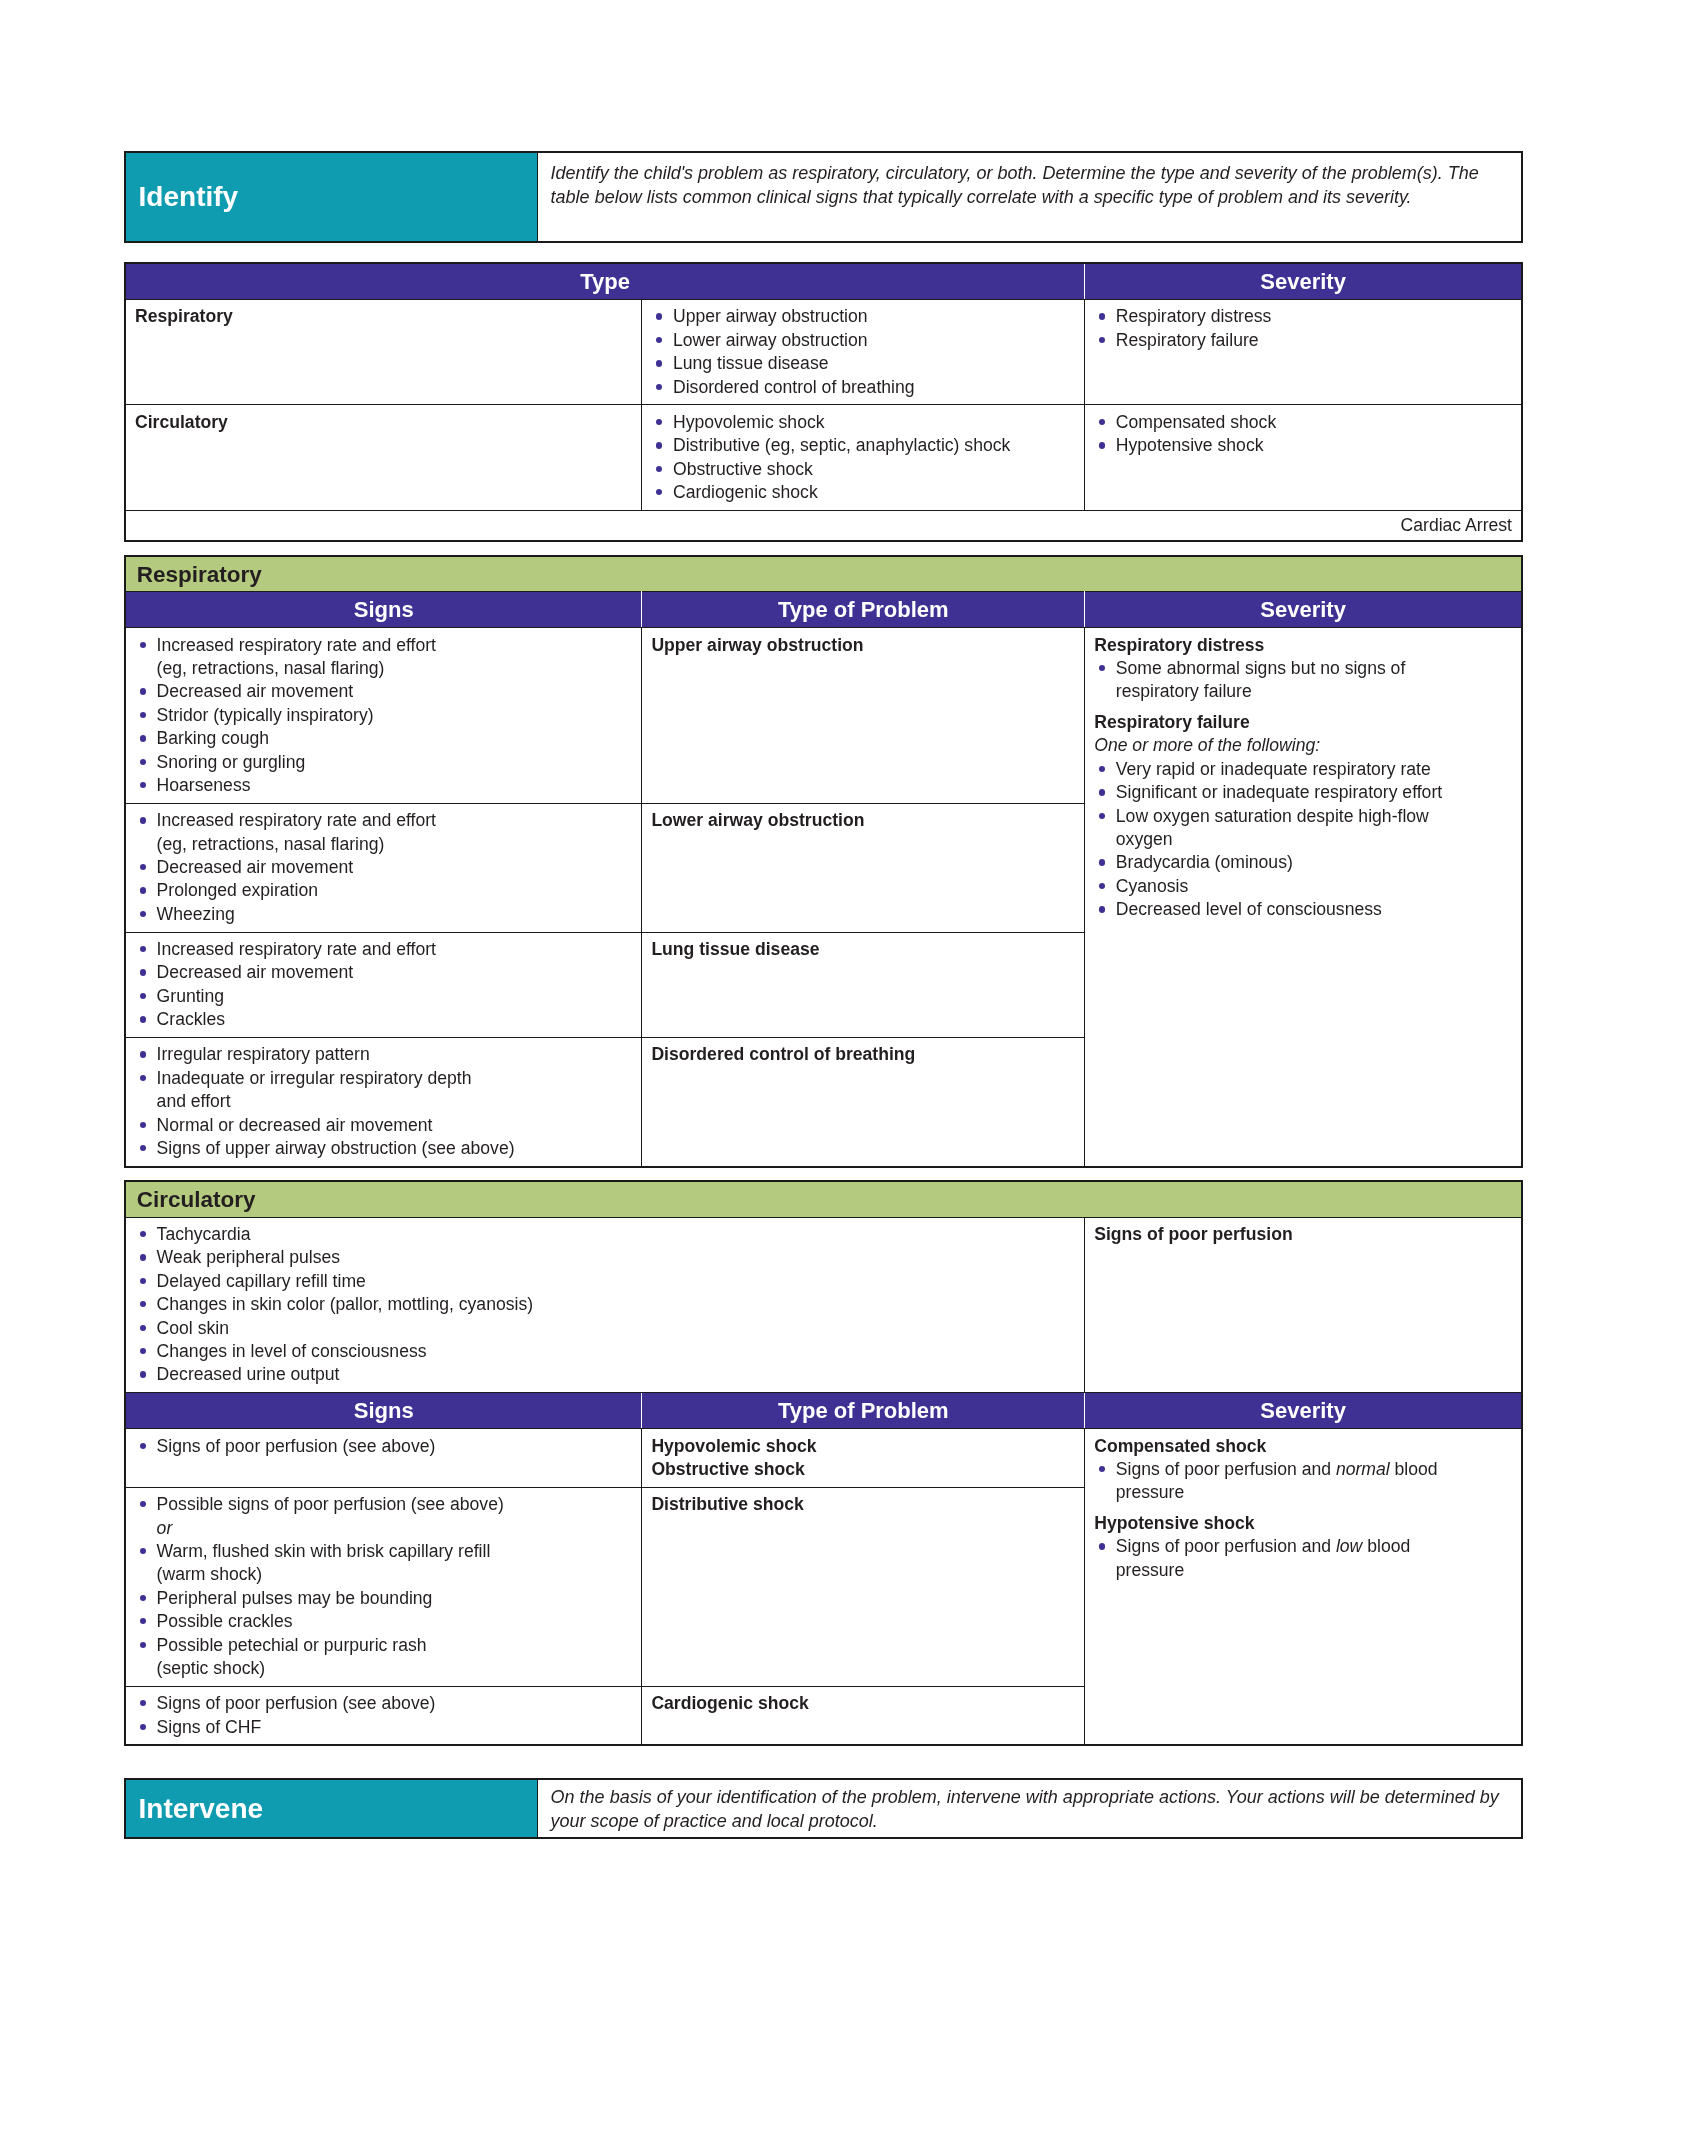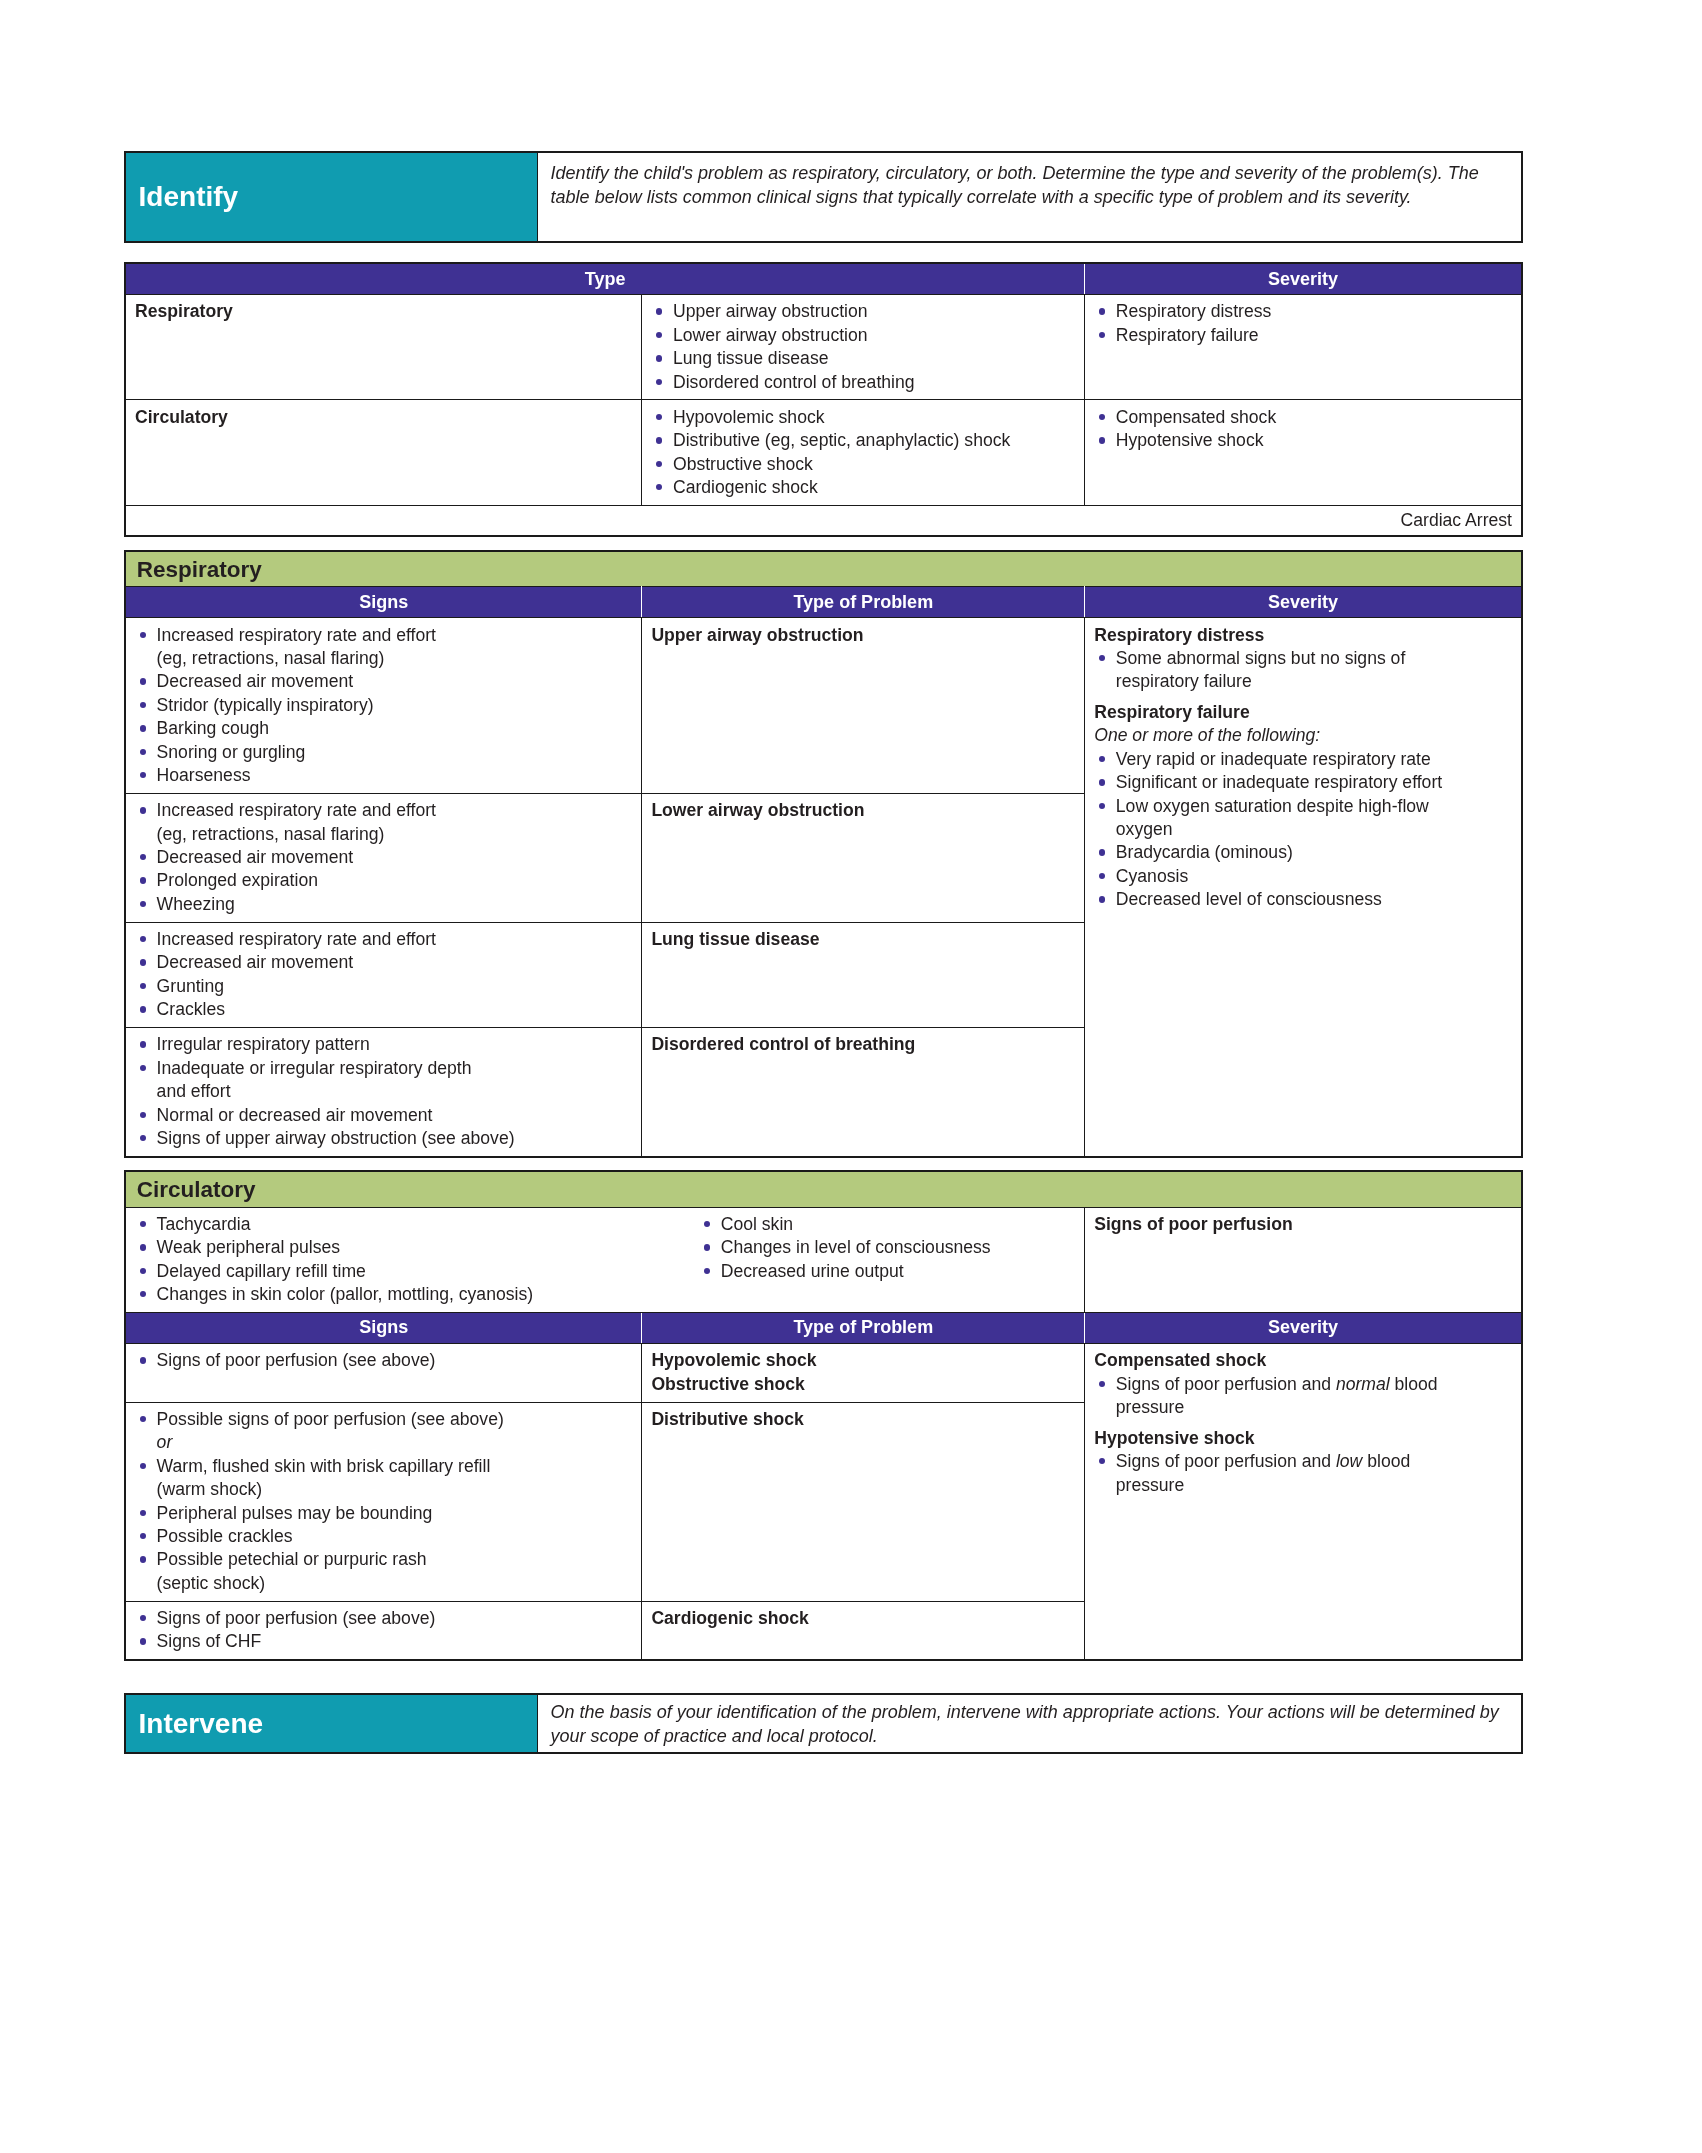--- a/index.html
+++ b/index.html
@@ -27,21 +27,21 @@
   }
   .banner-text{flex:1;font-style:italic;font-size:18px;line-height:24px;padding:8px 12.6px;}
   .banner.identify{margin-bottom:19px;}
   .banner.identify .banner-label{min-height:88px;}
   .banner.intervene .banner-label{min-height:50px;}
   .banner.intervene .banner-text{padding:4.5px 12.6px;border-radius:21px;}
 
   
   table.tbl{width:100%;border-collapse:collapse;border:2.7px solid var(--line);table-layout:fixed;}
   .tbl th{
-    background:var(--purple);color:#fff;font-size:18px;font-weight:bold;
+    background:var(--purple);color:#fff;font-size:22px;font-weight:bold;
     text-align:center;padding:4.5px 0;border-bottom:1.8px solid var(--line);
   }
   .tbl th.sep{border-left:1.8px solid #fff;}
   .tbl td{
     border:1.8px solid var(--line);vertical-align:top;
     padding:5.4px 9px;font-size:17.6px;line-height:23.4px;
   }
   td.cat, .bold{font-weight:bold;}
   td.center{text-align:right;font-weight:normal;padding:2.7px 9px;}
 
@@ -61,21 +61,21 @@
 
   .section-title{
     background:var(--green);border:2.7px solid var(--line);border-bottom:none;
     font-size:22.5px;font-weight:bold;padding:4.5px 10.8px 3.6px;
   }
   .section-block{margin-bottom:12.6px;}
   .section-block table.tbl{border-top:1.8px solid var(--line);border-radius:28px;}
   .overview-wrap{margin-bottom:13.5px;}
   .circ-block{margin-bottom:32px;}
 
-  .two-col{display:flex;}
+  .two-col{display:flex;flex-direction:column;}
   .two-col ul:first-child{width:60%;}
   .two-col ul:last-child{flex:1;}
 </style>
 </head>
 <body>
 
 <div class="content">
 
   <div class="banner identify">
     <div class="banner-label">Identify</div>

